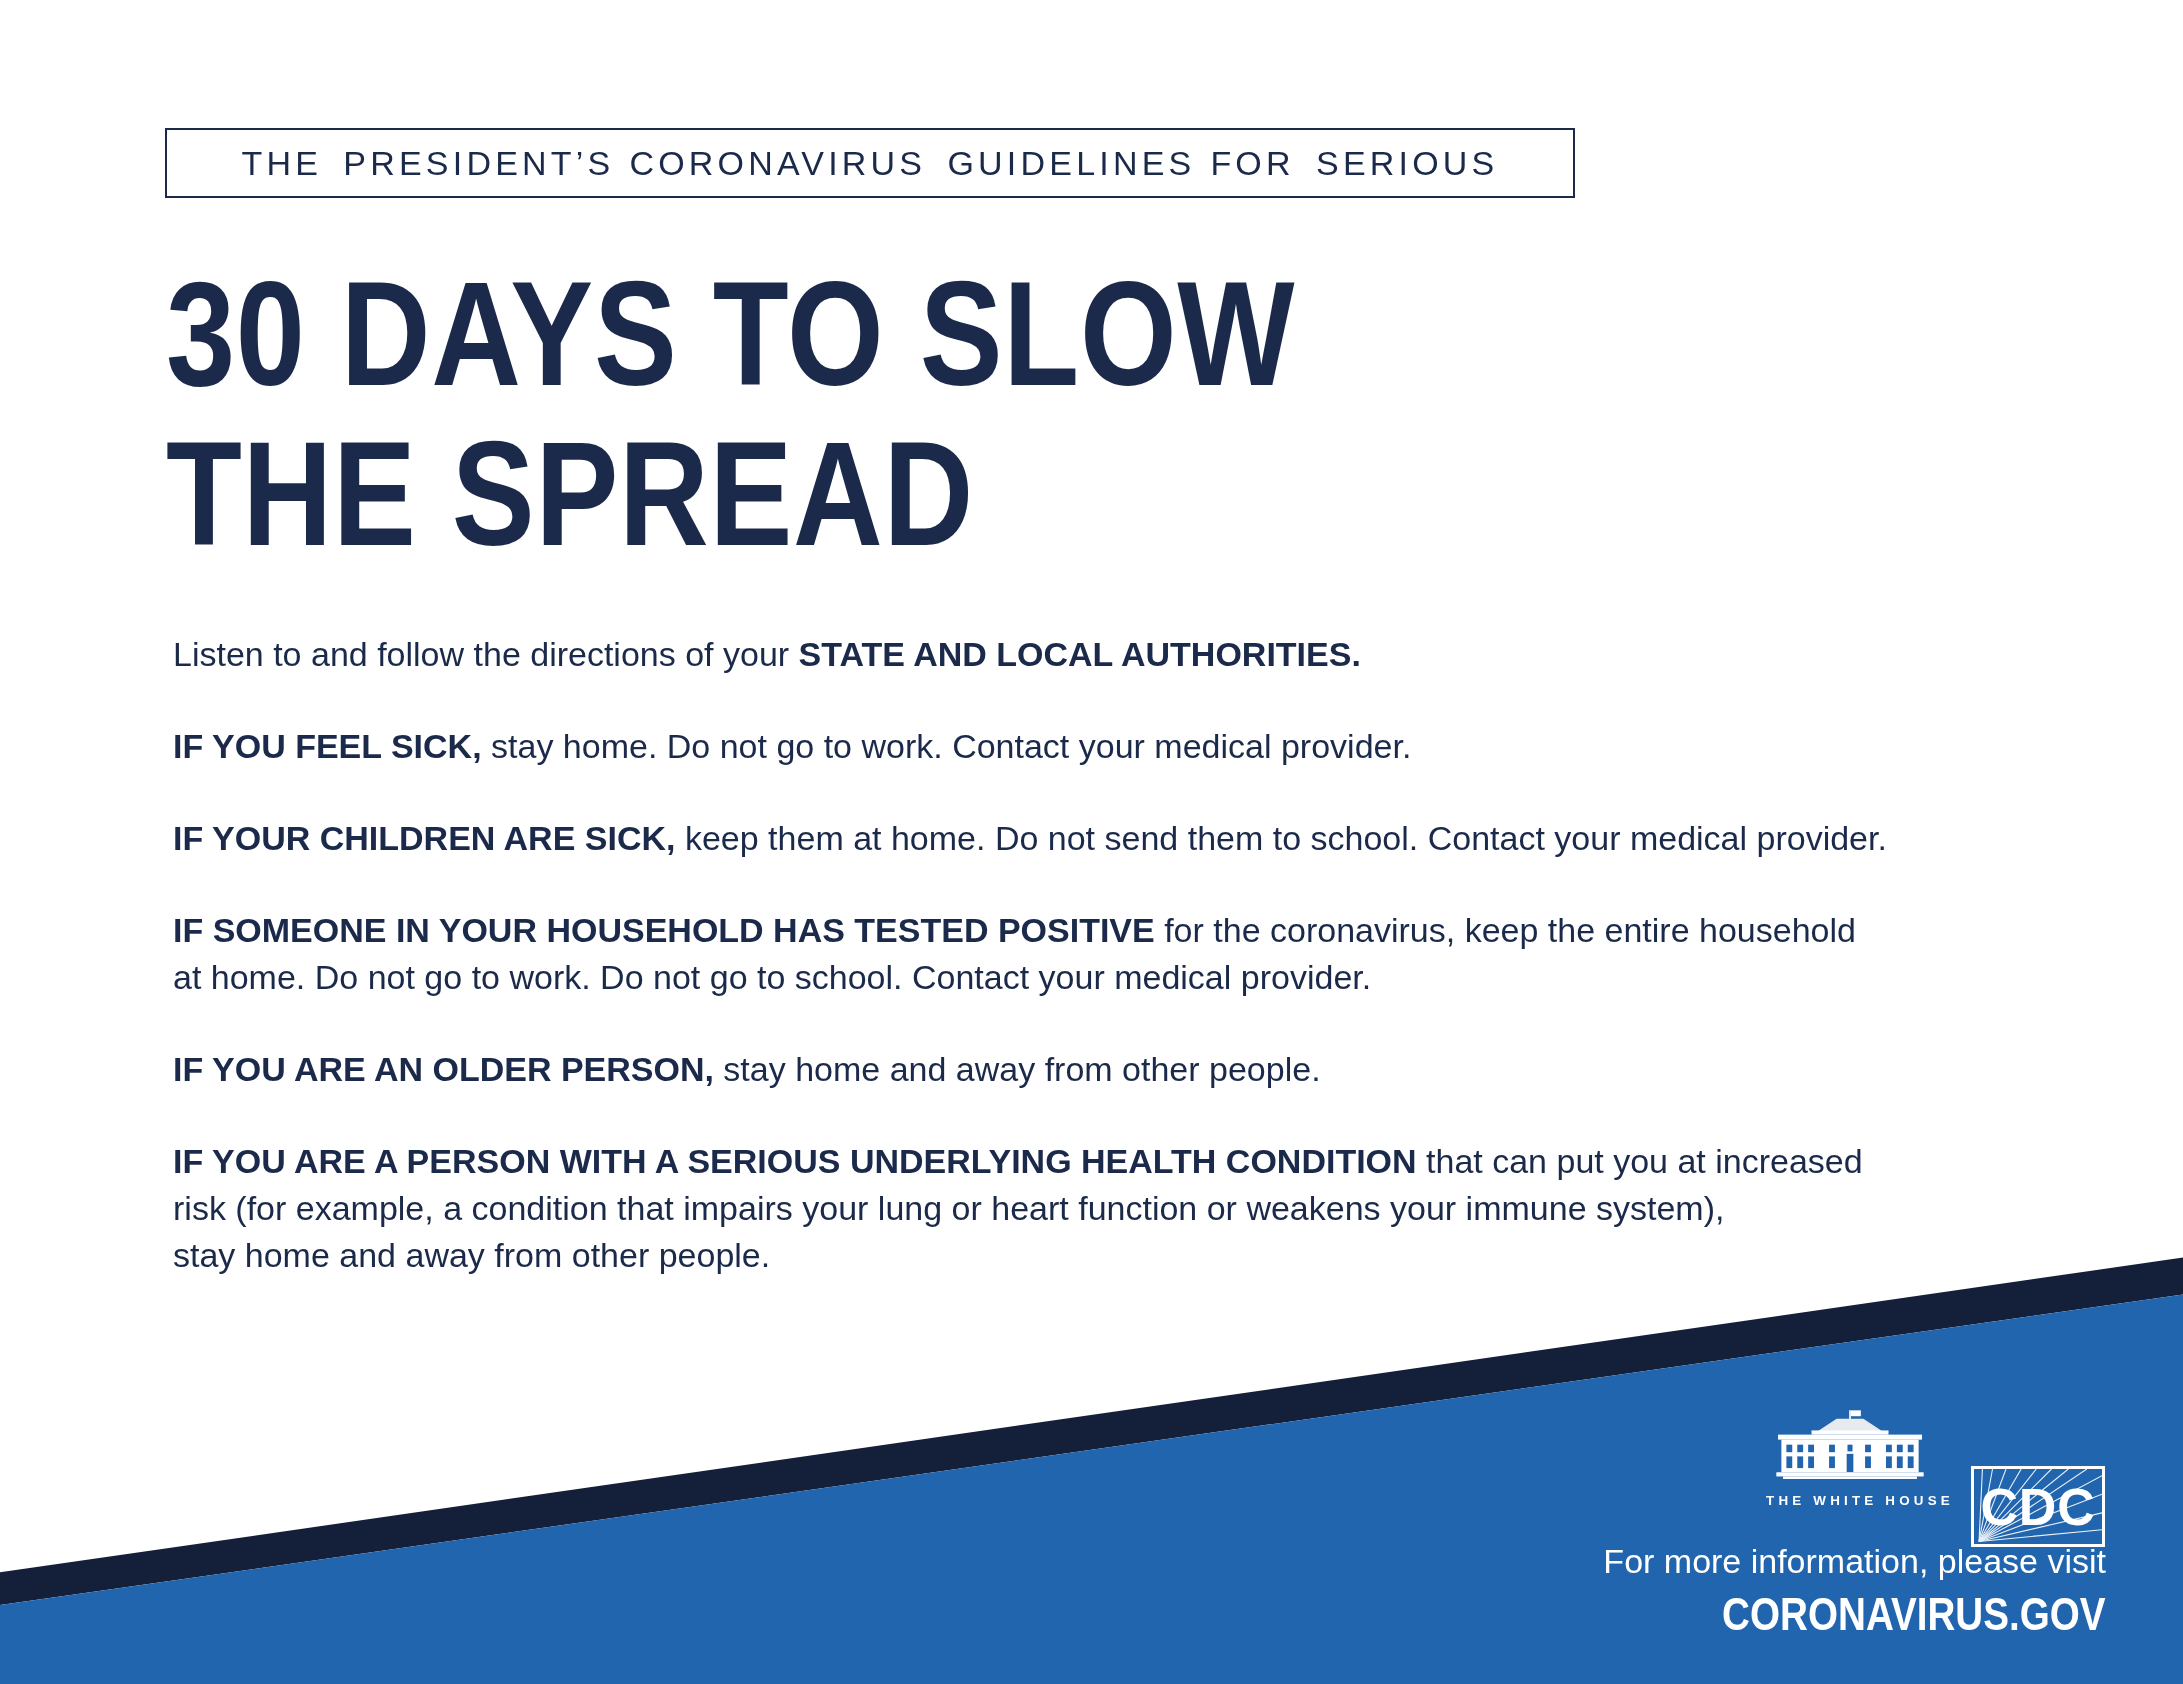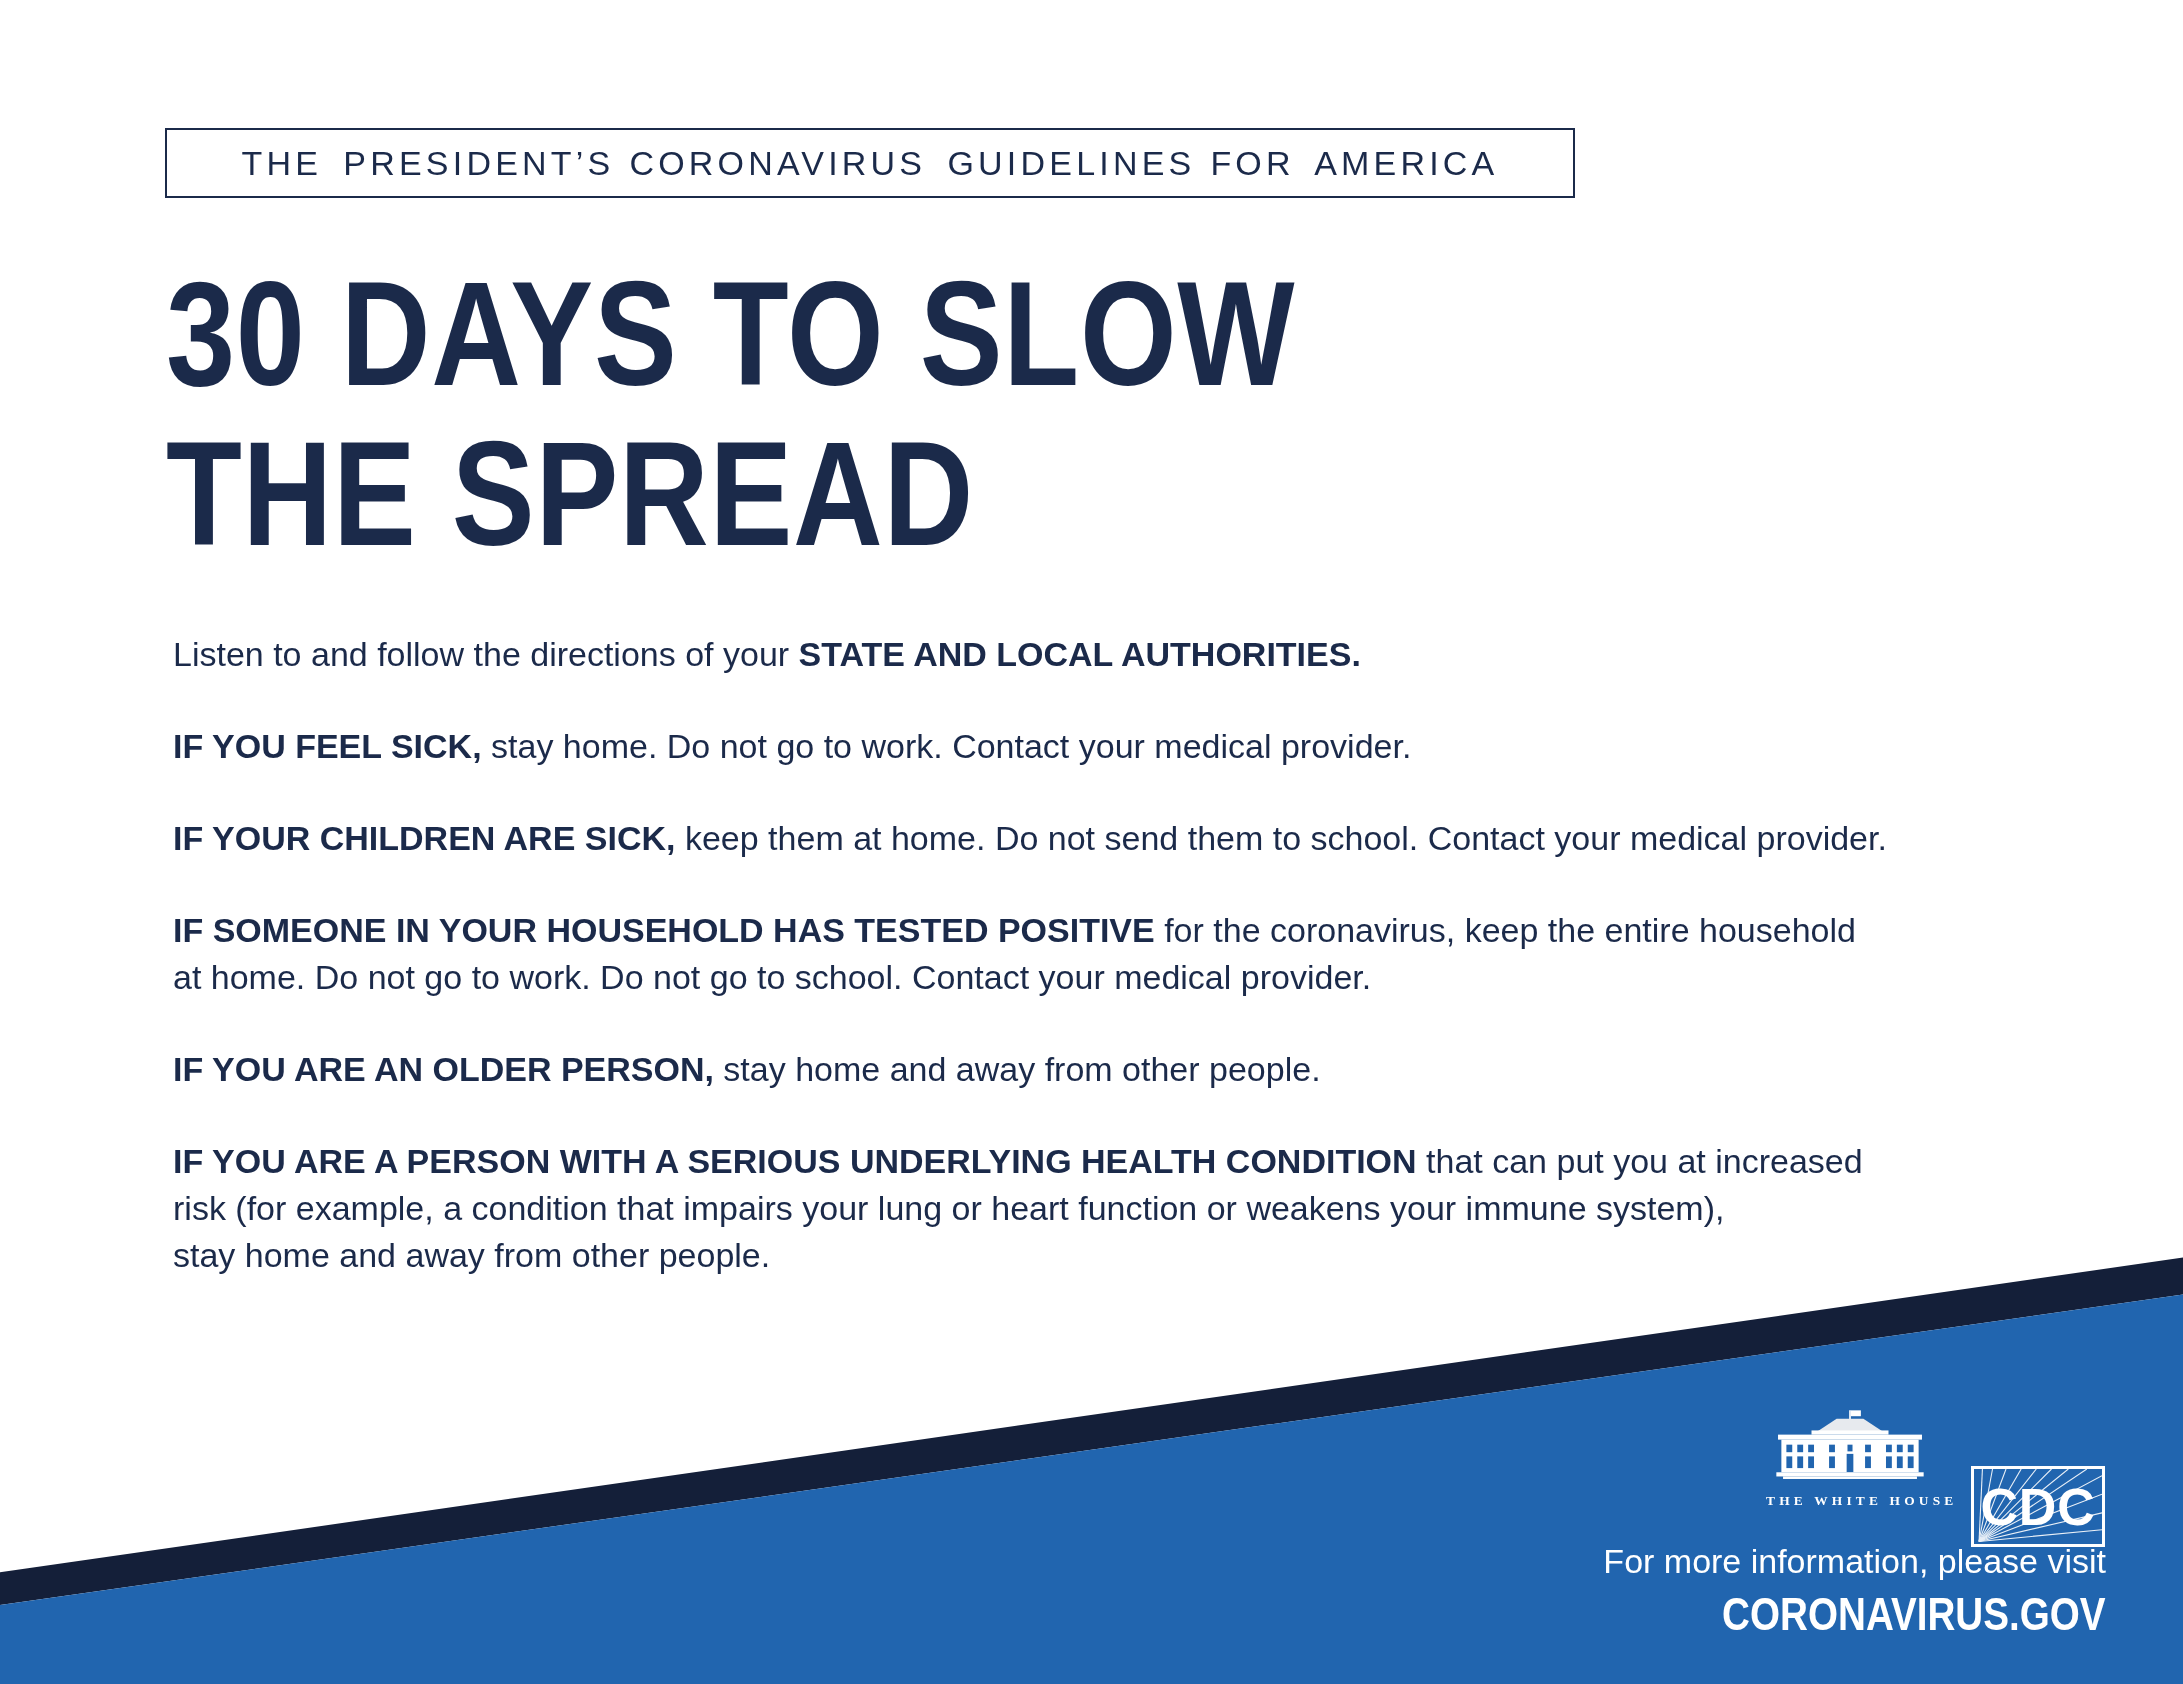--- a/index.html
+++ b/index.html
@@ -44,21 +44,21 @@
   
   #body-paragraphs{position:absolute;left:173px;top:631px;}
   .para{margin-bottom:45px;}
   .pline{font-size:34px;line-height:47px;white-space:nowrap;}
   .pline .bold{font-weight:700;}
 
   
   #wh{position:absolute;left:1766px;top:1407px;width:168px;text-align:center;}
   #wh-label{
     margin-top:5.9px;color:var(--white);
-    font-family:Liberation Serif, serif;
+    font-family:Liberation Sans, sans-serif;
     font-size:13.4px;font-weight:700;letter-spacing:4.2px;white-space:nowrap;
   }
   
   #cdc{
     position:absolute;left:1971px;top:1466px;width:134px;height:81px;
     border:3.4px solid var(--white);
   }
   #cdc .rays{position:absolute;left:0;top:0;width:100%;height:100%;}
   #cdc-label{
     position:absolute;left:0;top:0;width:100%;height:100%;
@@ -82,21 +82,21 @@
 <div id="page">
 
   <svg id="band" viewBox="0 0 2600 2006" preserveAspectRatio="none" aria-hidden="true">
     <polygon class="stripe" points="0,1873 2600,1498 2600,1542 0,1912"></polygon>
     <polygon class="blue" points="0,1912 2600,1542 2600,2006 0,2006"></polygon>
   </svg>
 
   <div id="banner">
     <span>THE PRESIDENT’S</span>
     <span class="seg-bold">CORONAVIRUS GUIDELINES</span>
-    <span>FOR AMERICA</span>
+    <span>FOR SERIOUS</span>
   </div>
 
   <div id="title">
     <div class="title-line">30 DAYS TO SLOW</div>
     <div class="title-line">THE SPREAD</div>
   </div>
 
   <div id="body-paragraphs">
       <div class="para">
         <div class="pline"><span>Listen to and follow the directions of your </span><span class="bold">STATE AND LOCAL AUTHORITIES.</span></div>

